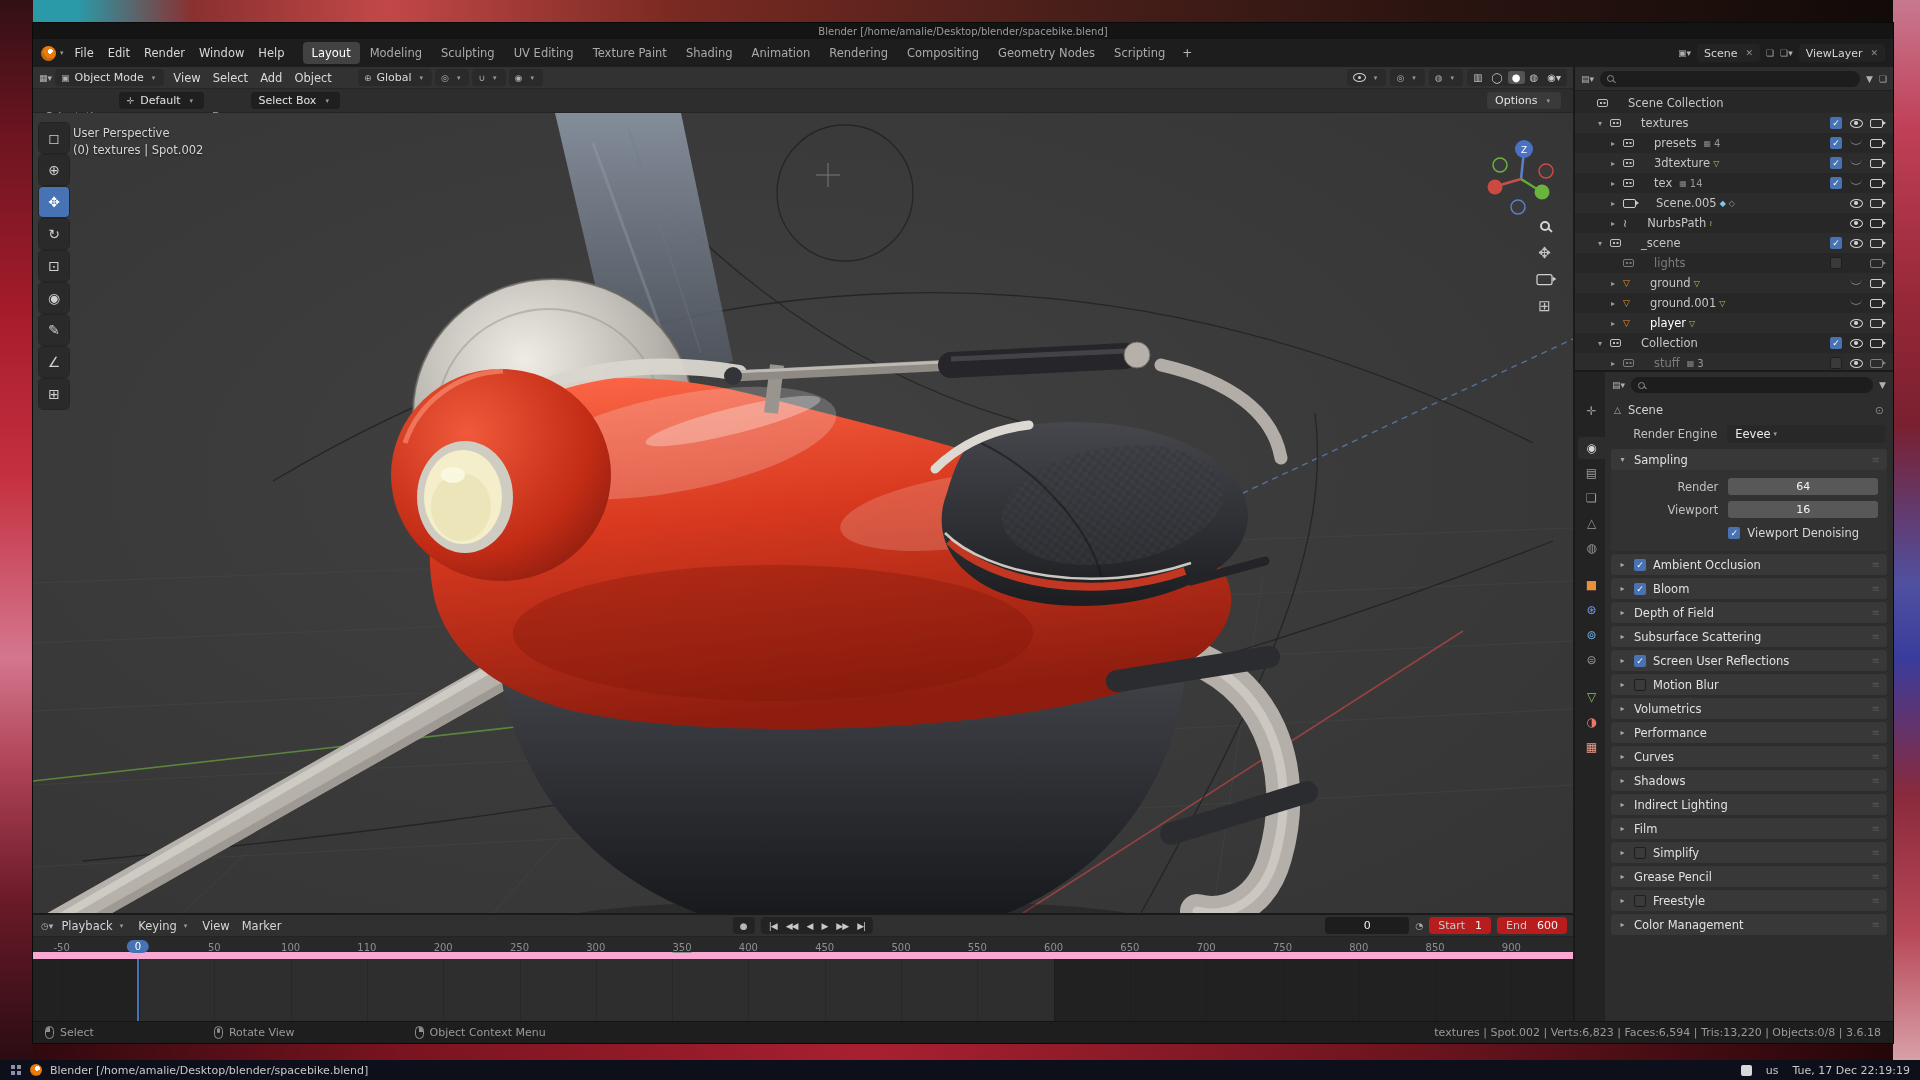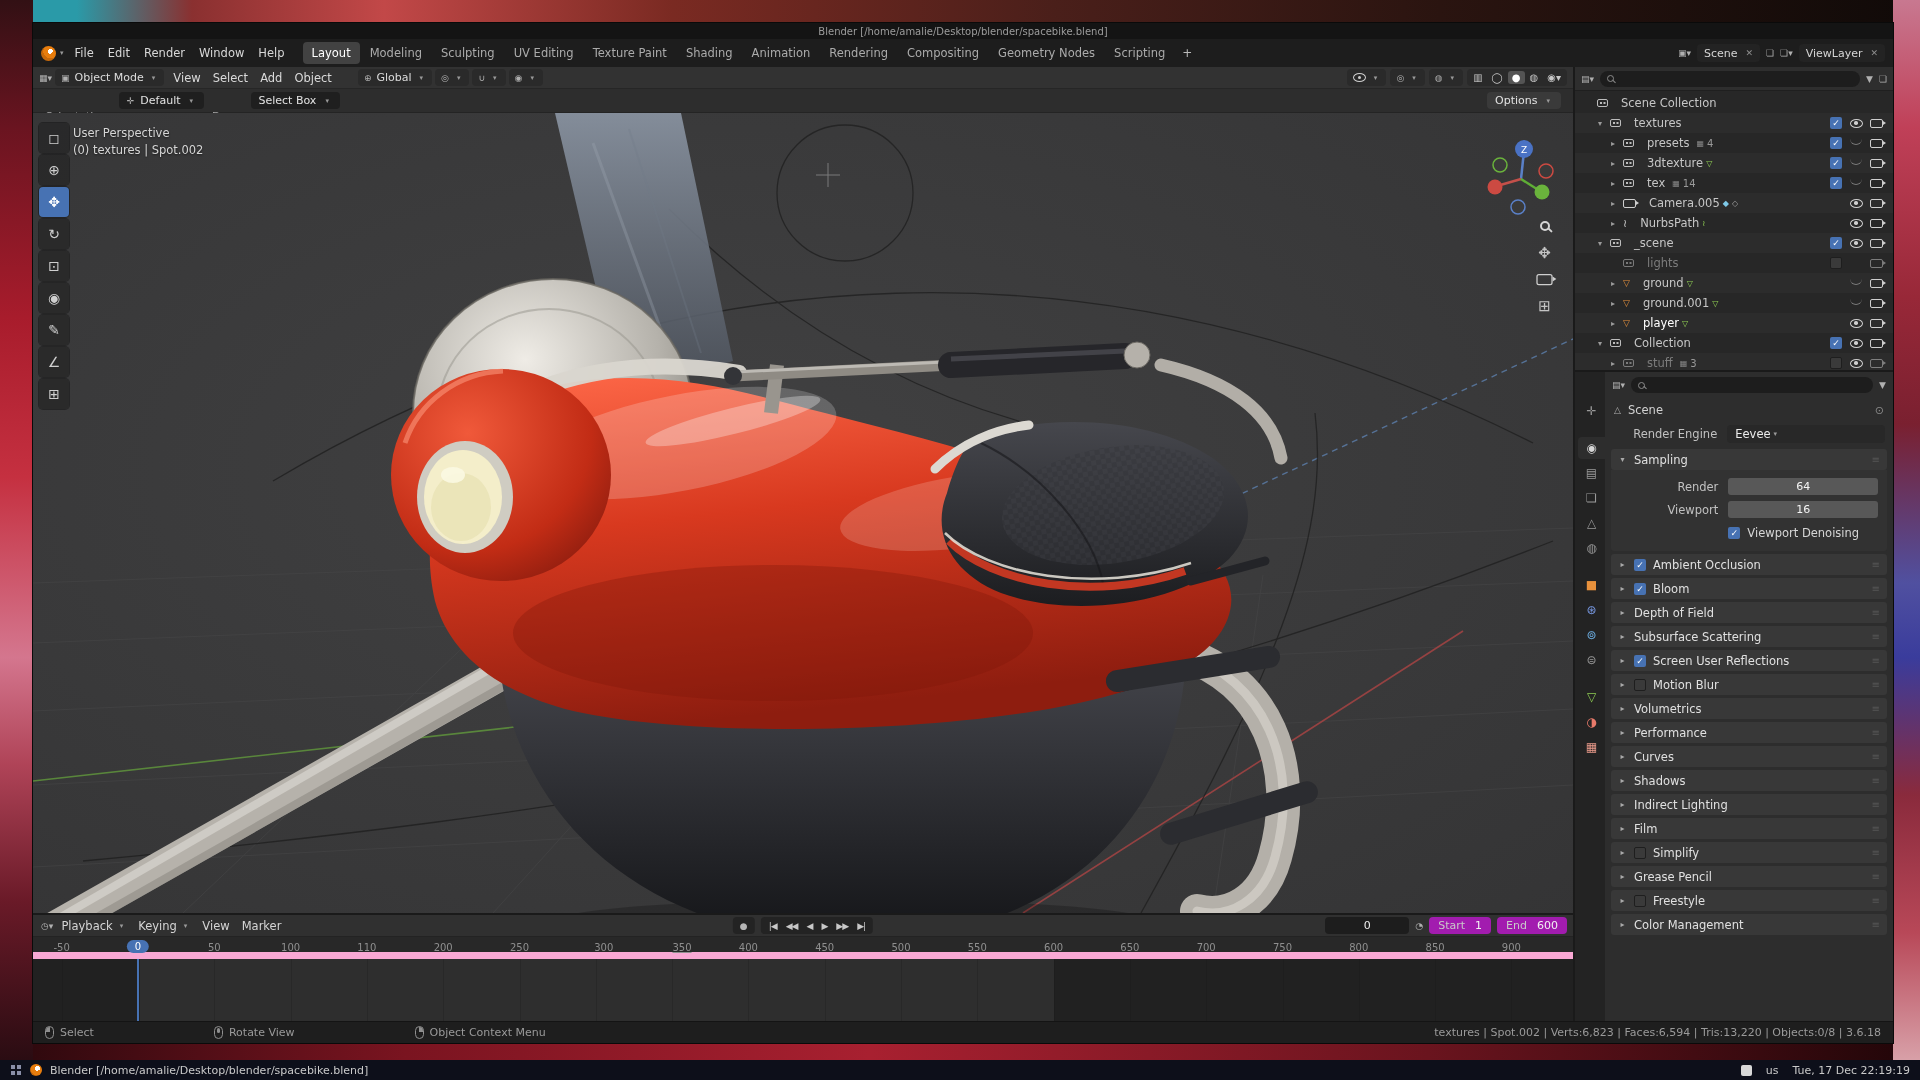--- a/index.html
+++ b/index.html
@@ -86,21 +86,21 @@
   .tl-header{position:relative;height:22px;background:#303030;display:flex;align-items:center;
     padding:0 8px;gap:2px;border-bottom:1px solid #232323;}
   .tl-menu{font-size:11.5px;color:#d5d5d5;padding:2px 6px;display:flex;gap:4px;align-items:center;white-space:nowrap;}
   .tl-center{position:absolute;left:50%;top:2px;transform:translateX(-50%);display:flex;gap:6px;align-items:center;}
   .rec-pill{background:#232323;border-radius:4px;height:17px;display:flex;align-items:center;padding:0 7px;color:#b5b5b5;font-size:9px;}
   .transport{display:flex;align-items:center;gap:1px;background:#232323;border-radius:4px;padding:0 4px;height:17px;}
   .tr-btn{color:#c8c8c8;font-size:9px;padding:1px 4px;letter-spacing:-1px;white-space:nowrap;}
   .tl-right{position:absolute;right:6px;top:2px;display:flex;gap:6px;align-items:center;}
   .frame-field{width:84px;height:17px;background:#1d1d1d;border-radius:4px;color:#ececec;font-size:11px;
     display:flex;align-items:center;justify-content:center;}
-  .range-pill{height:17px;background:#a21caf;border-radius:4px;display:flex;align-items:center;
+  .range-pill{height:17px;background:#b91c1c;border-radius:4px;display:flex;align-items:center;
     gap:10px;padding:0 9px;font-size:11px;color:#c9c9c9;}
   .range-pill b{color:#f2f2f2;font-weight:normal;}
   .tl-ruler{position:relative;height:22px;background:#282828;border-bottom:7px solid #f9a8d4;}
   .tick{position:absolute;top:5px;font-size:10px;color:#8f8f8f;transform:translateX(-50%);}
   .tl-tracks{position:relative;height:62px;background:#2e2e2e;overflow:hidden;}
   .grid-v{position:absolute;top:0;bottom:0;width:1px;background:#282828;}
   .oor{position:absolute;top:0;bottom:0;background:rgba(18,18,18,.45);}
   .playhead-line{position:absolute;top:0;bottom:0;width:2px;background:var(--accent);}
   .playhead-pill{position:absolute;top:3px;transform:translateX(-50%);background:var(--accent);
     color:#fff;font-size:10px;padding:1px 8px;border-radius:9px;}
@@ -122,21 +122,21 @@
   .search{flex:1;height:16px;background:#1d1d1d;border-radius:8px;display:flex;align-items:center;padding:0 7px;gap:6px;}
   .search input{background:none;border:0;outline:0;color:#dddddd;font-size:11px;width:100%;font-family:inherit;}
   .smag{width:7px;height:7px;border:1.3px solid #8a8a8a;border-radius:50%;position:relative;flex:none;}
   .smag::after{content:"";position:absolute;width:4px;height:1.3px;background:#8a8a8a;transform:rotate(45deg);right:-3px;bottom:-1px;}
   .outl-rows{padding-top:2px;}
   .outl-row{height:20px;display:flex;align-items:center;font-size:11.5px;color:#c6c6c6;padding-right:7px;}
   .outl-row:nth-child(even){background:rgba(255,255,255,.025);}
   .outl-row.dim .lbl{color:#7c7c7c;}
   .outl-row.bright .lbl{color:#ffffff;}
   .arrow{width:12px;text-align:center;font-size:8px;color:#9a9a9a;flex:none;}
-  .lbl{margin-left:13px;white-space:nowrap;}
+  .lbl{margin-left:20px;white-space:nowrap;}
   .badge{display:flex;align-items:center;gap:3px;margin-left:7px;font-size:10px;color:#9a9a9a;}
   .badge .bic{font-size:8px;color:#8a8a8a;}
   .outl-right{margin-left:auto;display:flex;}
   .slot{width:20px;display:flex;justify-content:center;align-items:center;}
   .glyph-ic{font-size:9px;margin-left:4px;}
   .glyph-ic.sm{font-size:8px;margin-left:3px;}
   .i-col{width:11px;height:8px;border:1.2px solid #bdbdbd;border-radius:2px;margin-left:4px;position:relative;flex:none;}
   .i-col::after{content:"";position:absolute;left:1.5px;top:1.5px;width:2px;height:2px;background:#bdbdbd;box-shadow:3.5px 0 0 #bdbdbd;}
   .i-col.dim{opacity:.55;}
   .i-eye{width:13px;height:9px;border:1.3px solid #cfcfcf;border-radius:50%;position:relative;}
@@ -532,21 +532,21 @@
               </div>
             </div>
           </div>
           <div id="ruler" class="tl-ruler">
               <span class="tick" style="left: 28.7px;">-50</span>
               <span class="tick" style="left: 181.3px;">50</span>
               <span class="tick" style="left: 257.6px;">100</span>
               <span class="tick" style="left: 333.9px;">110</span>
               <span class="tick" style="left: 410.2px;">200</span>
               <span class="tick" style="left: 486.5px;">250</span>
-              <span class="tick" style="left: 562.8px; margin-left: 8px;">300</span>
+              <span class="tick" style="left: 562.8px;">300</span>
               <span class="tick" style="left: 649px; text-decoration: underline;">350</span>
               <span class="tick" style="left: 715.4px;">400</span>
               <span class="tick" style="left: 791.7px;">450</span>
               <span class="tick" style="left: 868px;">500</span>
               <span class="tick" style="left: 944.3px;">550</span>
               <span class="tick" style="left: 1020.6px;">600</span>
               <span class="tick" style="left: 1096.9px;">650</span>
               <span class="tick" style="left: 1173.2px;">700</span>
               <span class="tick" style="left: 1249.5px;">750</span>
               <span class="tick" style="left: 1325.8px;">800</span>
@@ -678,21 +678,21 @@
                   </span>
                   <span class="slot">
                     <span class="i-cam"></span>
                   </span>
                 </div>
               </div>
               <div class="outl-row">
                 <span style="width: 32px; flex: 0 0 auto;"></span>
                 <span class="arrow">▸</span>
                 <span class="i-cam" style="margin-left: 4px;"></span>
-                <span class="lbl">Camera.005</span>
+                <span class="lbl">Scene.005</span>
                 <span class="glyph-ic sm" style="color: rgb(126, 201, 232);">◆</span>
                 <span class="glyph-ic sm" style="color: rgb(154, 154, 154);">◇</span>
                 <div class="outl-right">
                   <span class="slot"></span>
                   <span class="slot">
                     <span class="i-eye"></span>
                   </span>
                   <span class="slot">
                     <span class="i-cam"></span>
                   </span>

